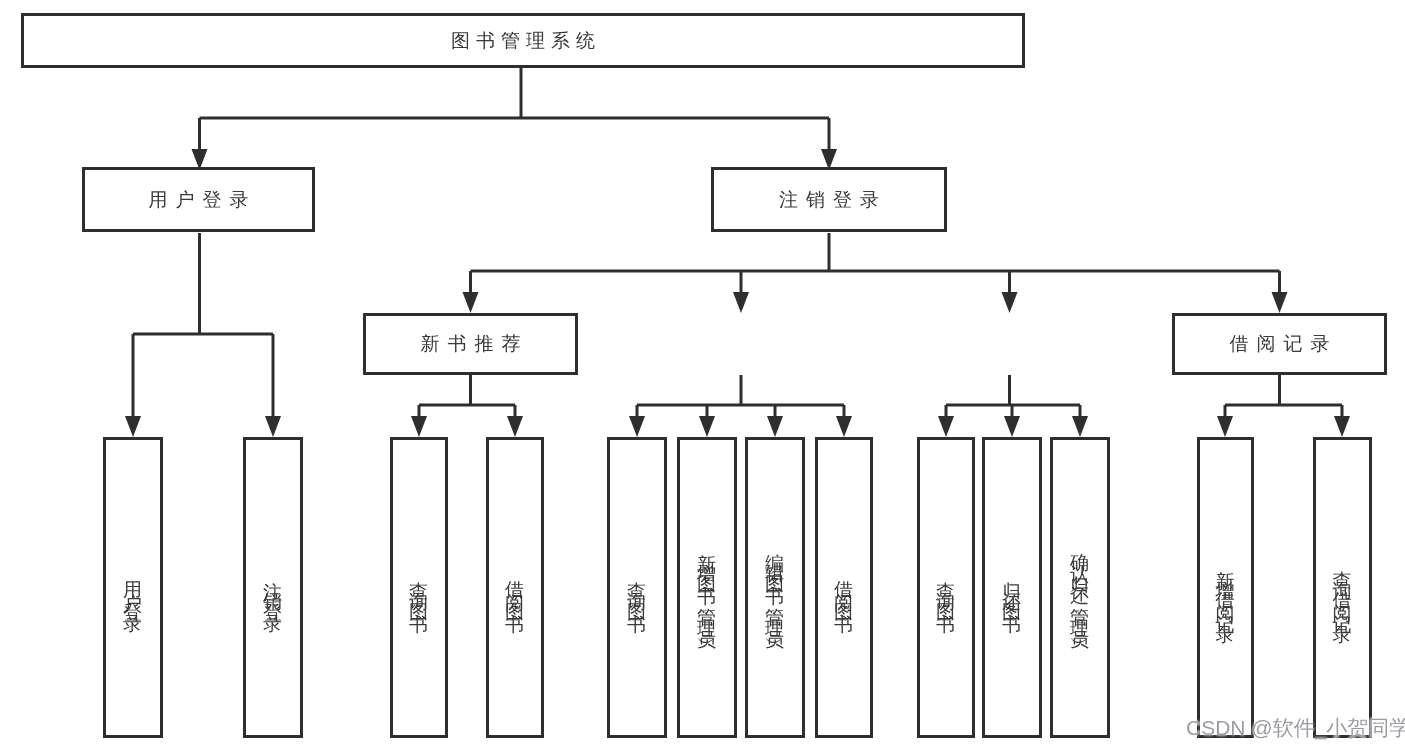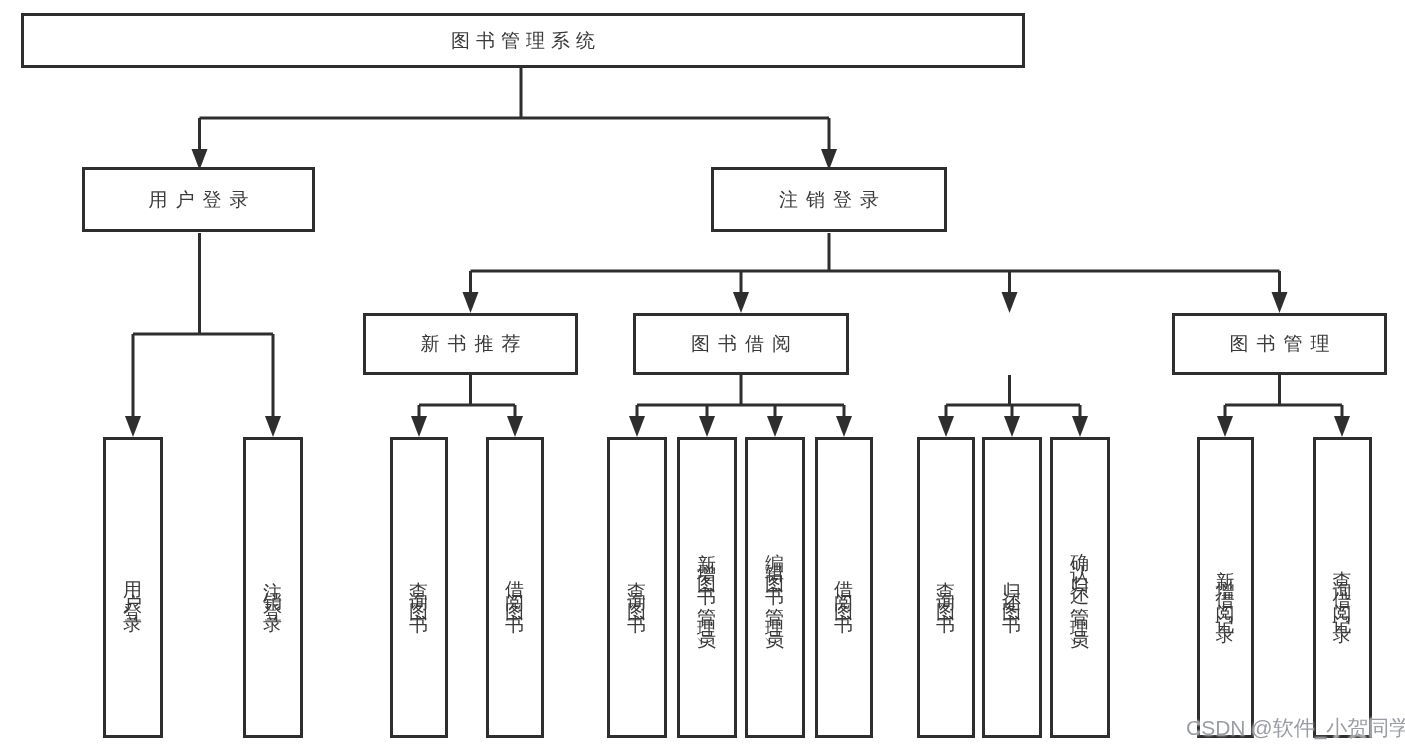--- a/index.html
+++ b/index.html
@@ -78,25 +78,22 @@
   <div class="node hbox" style="left:82px;top:167px;width:233px;height:65px">
     <span>用户登录</span>
   </div>
   <div class="node hbox" style="left:711px;top:167px;width:236px;height:65px">
     <span>注销登录</span>
   </div>
 
   <div class="node hbox" style="left:363px;top:313px;width:215px;height:62px">
     <span>新书推荐</span>
   </div>
-  <div class="node hbox" style="left:633px;top:313px;width:216px;height:62px">
-    <span>图书借阅</span>
-  </div>
   <div class="node hbox" style="left:1172px;top:313px;width:215px;height:62px">
-    <span>图书管理</span>
+    <span>借阅记录</span>
   </div>
 
   <div class="node vbox" style="left:103px;top:437px;width:60px;height:301px">
     <span>用户登录</span>
   </div>
   <div class="node vbox" style="left:243px;top:437px;width:60px;height:301px">
     <span>注销登录</span>
   </div>
 
   <div class="node vbox" style="left:390px;top:437px;width:58px;height:301px">

